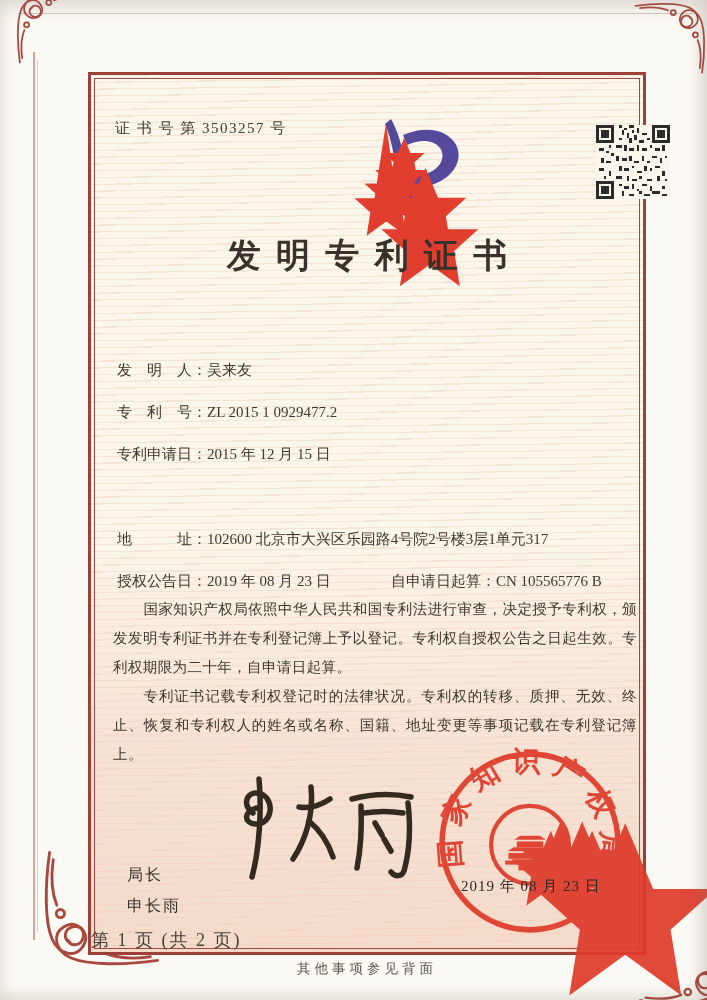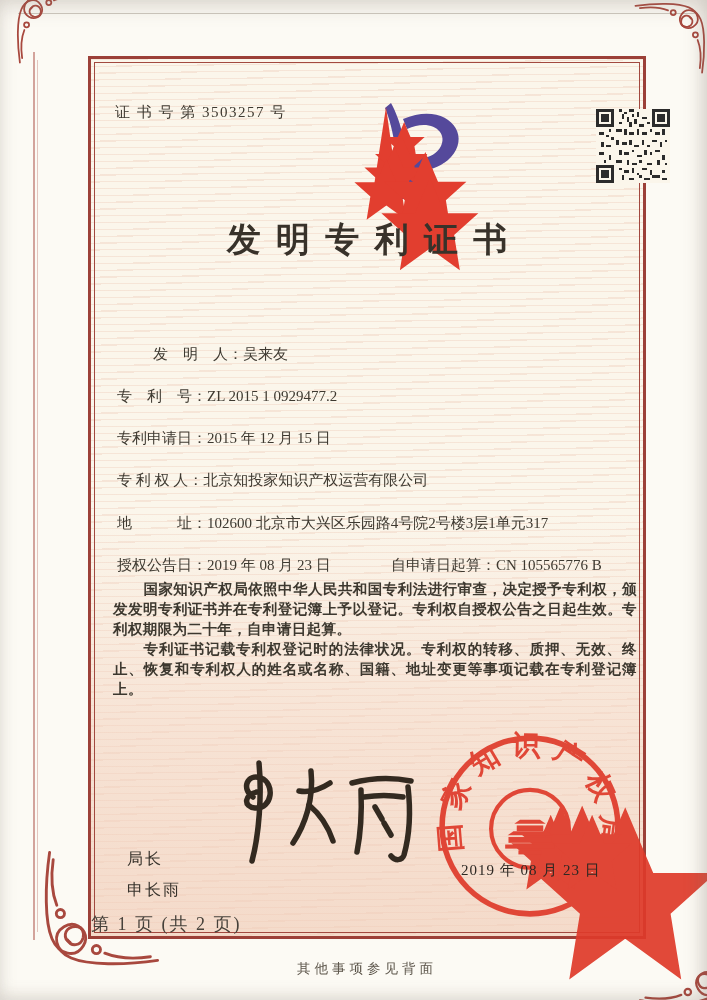--- a/index.html
+++ b/index.html
@@ -20,21 +20,21 @@
   }
   .paper-edge-top{ position:absolute; left:18px; top:13px; width:680px; height:1px;
     background:rgba(150,140,125,0.45); }
   .backing-line-1{ position:absolute; left:33px; top:52px; width:2px; height:888px;
     background:rgba(170,75,66,0.5); }
   .backing-line-2{ position:absolute; left:37px; top:60px; width:1px; height:872px;
     background:rgba(170,75,66,0.3); }
 
   
   .frame{
-    position:absolute; left:88px; top:56px; width:558px; height:883px;
+    position:absolute; left:88px; top:72px; width:558px; height:883px;
     border:3px solid #9c4038;
     background:
       linear-gradient(180deg, rgba(247,226,213,0) 52%, rgba(243,208,190,0.50) 76%, rgba(240,202,182,0.62) 100%),
       repeating-linear-gradient(179.3deg, rgba(219,144,116,0.17) 0px, rgba(219,144,116,0.17) 1.2px, rgba(255,253,247,0) 1.2px, rgba(255,253,247,0) 6.8px),
       #fbf6eb;
   }
   .frame::before{
     content:""; position:absolute; inset:3px; border:1px solid #a2493f; pointer-events:none;
   }
 
@@ -49,27 +49,27 @@
   .cert-no{ position:absolute; left:24px; top:44px; font-size:15px; letter-spacing:1.5px; color:#3e3930; }
   .logo{ position:absolute; left:228px; top:36px; width:162px; height:120px; }
   .qr{ position:absolute; left:505px; top:50px; width:74px; height:74px; }
   .title{ position:absolute; left:0; right:0; top:158px; text-align:center;
     font-size:34px; font-weight:600; letter-spacing:0.45em; text-indent:0.45em; color:#38322a; }
 
   
   .field-row{ position:absolute; left:26px; font-size:15px; white-space:nowrap; color:#3e3930; }
   .field-label{ display:inline-block; white-space:pre; }
   .field-value{ white-space:pre; }
-  .row-1{ top:238px; } .row-2{ top:286px;margin-left:36px; } .row-3{ top:328px;text-align:right; }
+  .row-1{ top:238px; } .row-2{ top:286px; } .row-3{ top:328px;text-align:right; }
   .row-4{ top:370px; } .row-5{ top:412px; } .row-6{ top:455px; } .row-7{ top:497px; }
   .grant-no-pair{ position:absolute; left:274px; top:0; }
 
   
   .body-text{ position:absolute; left:22px; top:520px; width:524px;
-    font-size:14.5px; line-height:20px; text-align:justify; letter-spacing:0.4px; color:#3d382f;font-weight:bold; }
+    font-size:14.5px; line-height:29px; text-align:justify; letter-spacing:0.4px; color:#3d382f; }
   .body-text p{ text-indent:2.1em; }
 
   
   .signatory{ position:absolute; left:36px; top:740px; font-size:16px; line-height:31px;
     font-family:"Liberation Sans", sans-serif; color:#37322b; letter-spacing:2px;margin-top:44px; }
   .signature{ position:absolute; left:128px; top:698px; width:215px; height:115px; }
   .seal{ position:absolute; left:338px; top:666px; width:202px; height:202px; opacity:0.92; }
   .seal-date{ position:absolute; left:370px; top:802px; font-size:15px; letter-spacing:1px;
     color:#2d2823; white-space:pre; }
 
@@ -182,23 +182,20 @@
 
   <div class="field-row row-2">
     <span class="field-label">发　明　人：</span><span class="field-value">吴来友</span>
   </div>
   <div class="field-row row-3">
     <span class="field-label">专　利　号：</span><span class="field-value">ZL 2015 1 0929477.2</span>
   </div>
   <div class="field-row row-4">
     <span class="field-label">专利申请日：</span><span class="field-value">2015 年 12 月 15 日</span>
   </div>
-  <div class="field-row row-5">
-    <span class="field-label">专 利 权 人：</span><span class="field-value">北京知投家知识产权运营有限公司</span>
-  </div>
   <div class="field-row row-6">
     <span class="field-label">地　　　址：</span><span class="field-value">102600 北京市大兴区乐园路4号院2号楼3层1单元317</span>
   </div>
   <div class="field-row row-7">
     <span class="field-label">授权公告日：</span><span class="field-value">2019 年 08 月 23 日</span>
     <span class="grant-no-pair">
       <span class="field-label">自申请日起算：</span><span class="field-value">CN 105565776 B</span>
     </span>
   </div>
 

